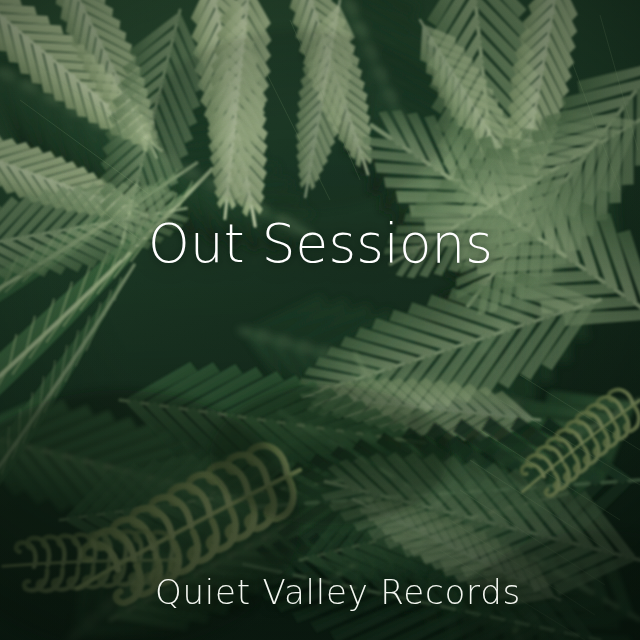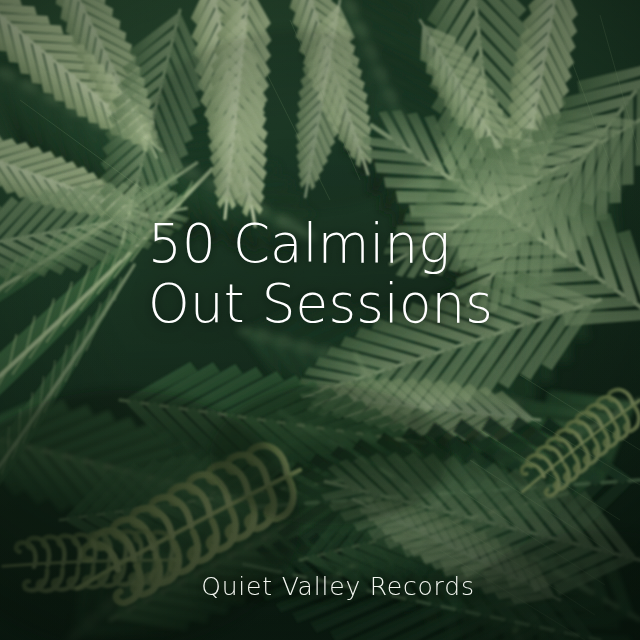--- a/index.html
+++ b/index.html
@@ -53,21 +53,21 @@
   }
   #subtitle {
     position: absolute;
     left: 0;
     right: 0;
     top: 572px;
     text-align: center;
     color: #f4f7f1;
     font-family: "DejaVu Sans", sans-serif;
     font-weight: 300;
-    font-size: 25px;
+    font-size: 34px;
     letter-spacing: 0.8px;
     text-shadow: 0 1px 6px rgba(8,24,14,0.6), 0 0 18px rgba(8,24,14,0.4);
     white-space: nowrap;
     margin-left: 36px;
   }
 </style>
 </head>
 <body>
 
 <div id="album-cover">
@@ -413,19 +413,18 @@
       <ellipse cx="600" cy="620" rx="140" ry="90" fill="#0a170e" opacity="0.3" filter="url(#soft3)"></ellipse>
     </g>
 
     <rect x="0" y="0" width="640" height="640" filter="url(#grain)" opacity="0.055" style="mix-blend-mode:overlay"></rect>
   </svg>
 
   <div id="overlay-vignette"></div>
 
   <div id="text-layer">
     <div id="title-block">
-      <span class="title-line">50 Calming</span>
       <span class="title-line">Out Sessions</span>
     </div>
     <div id="subtitle">Quiet Valley Records</div>
   </div>
 
 </div>
 
 </body></html>

